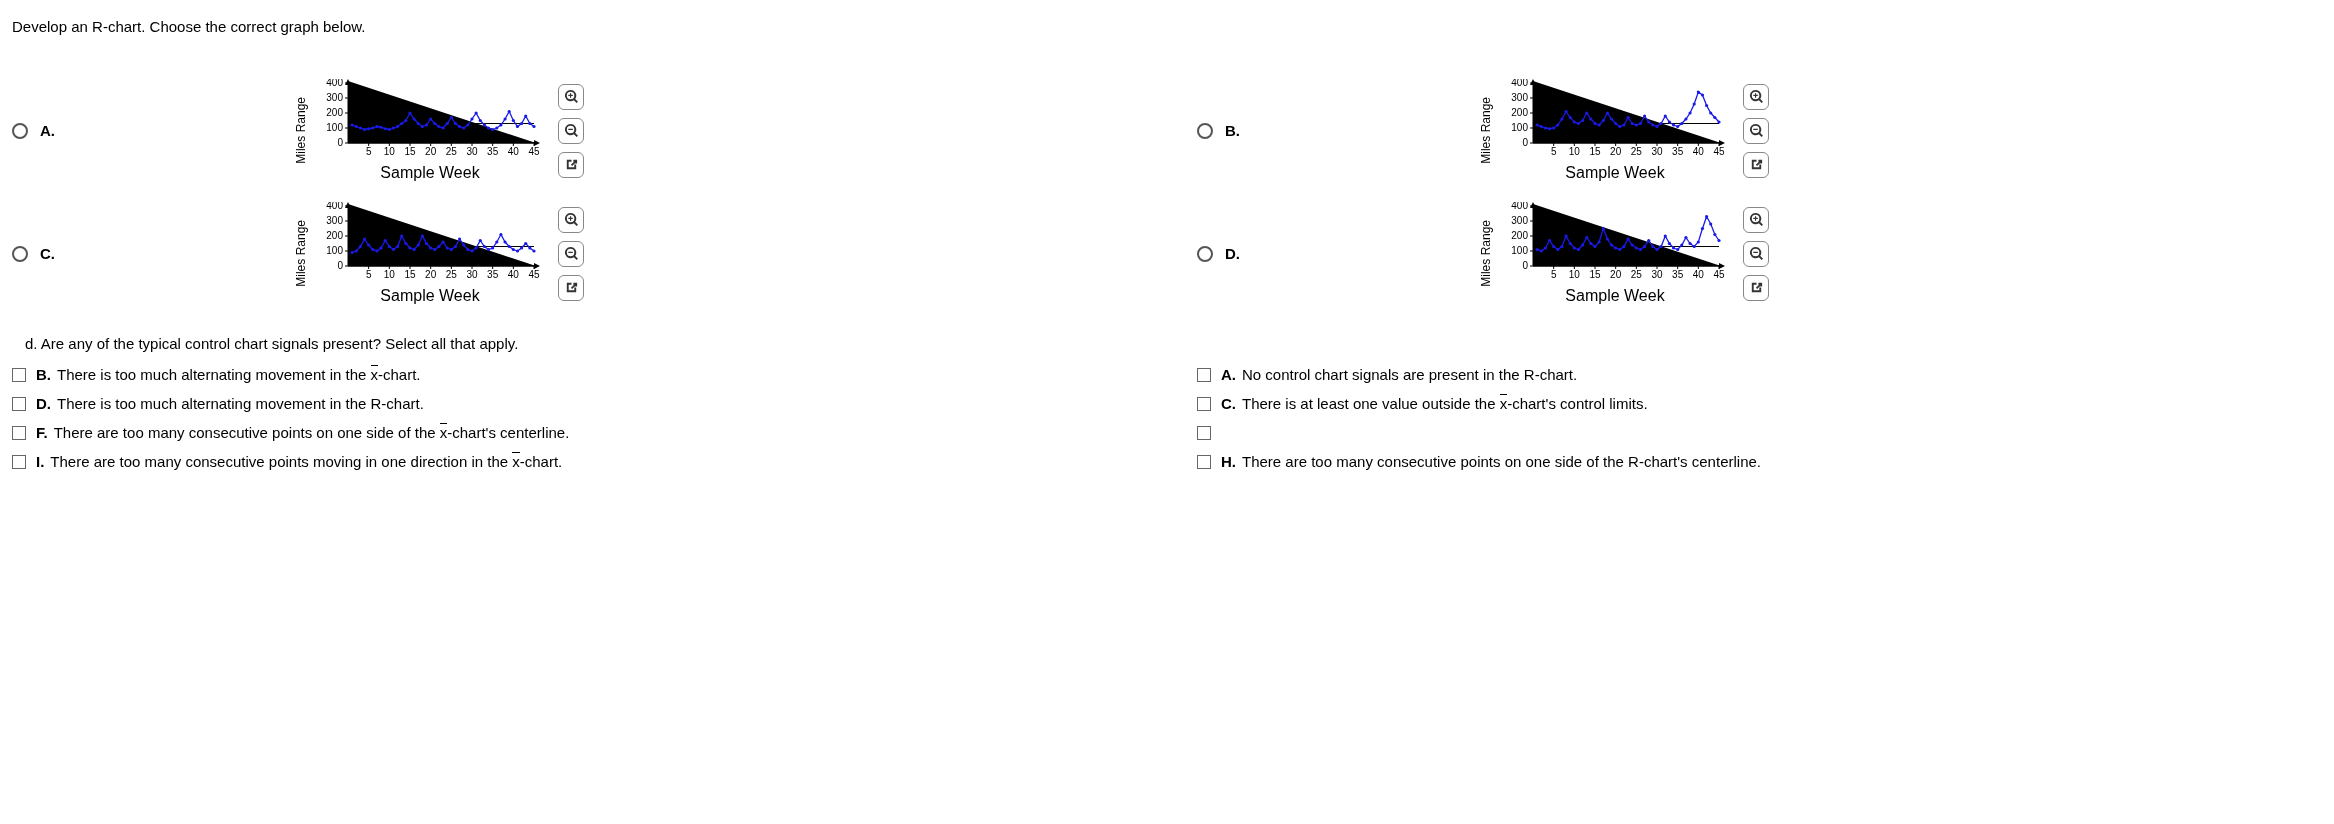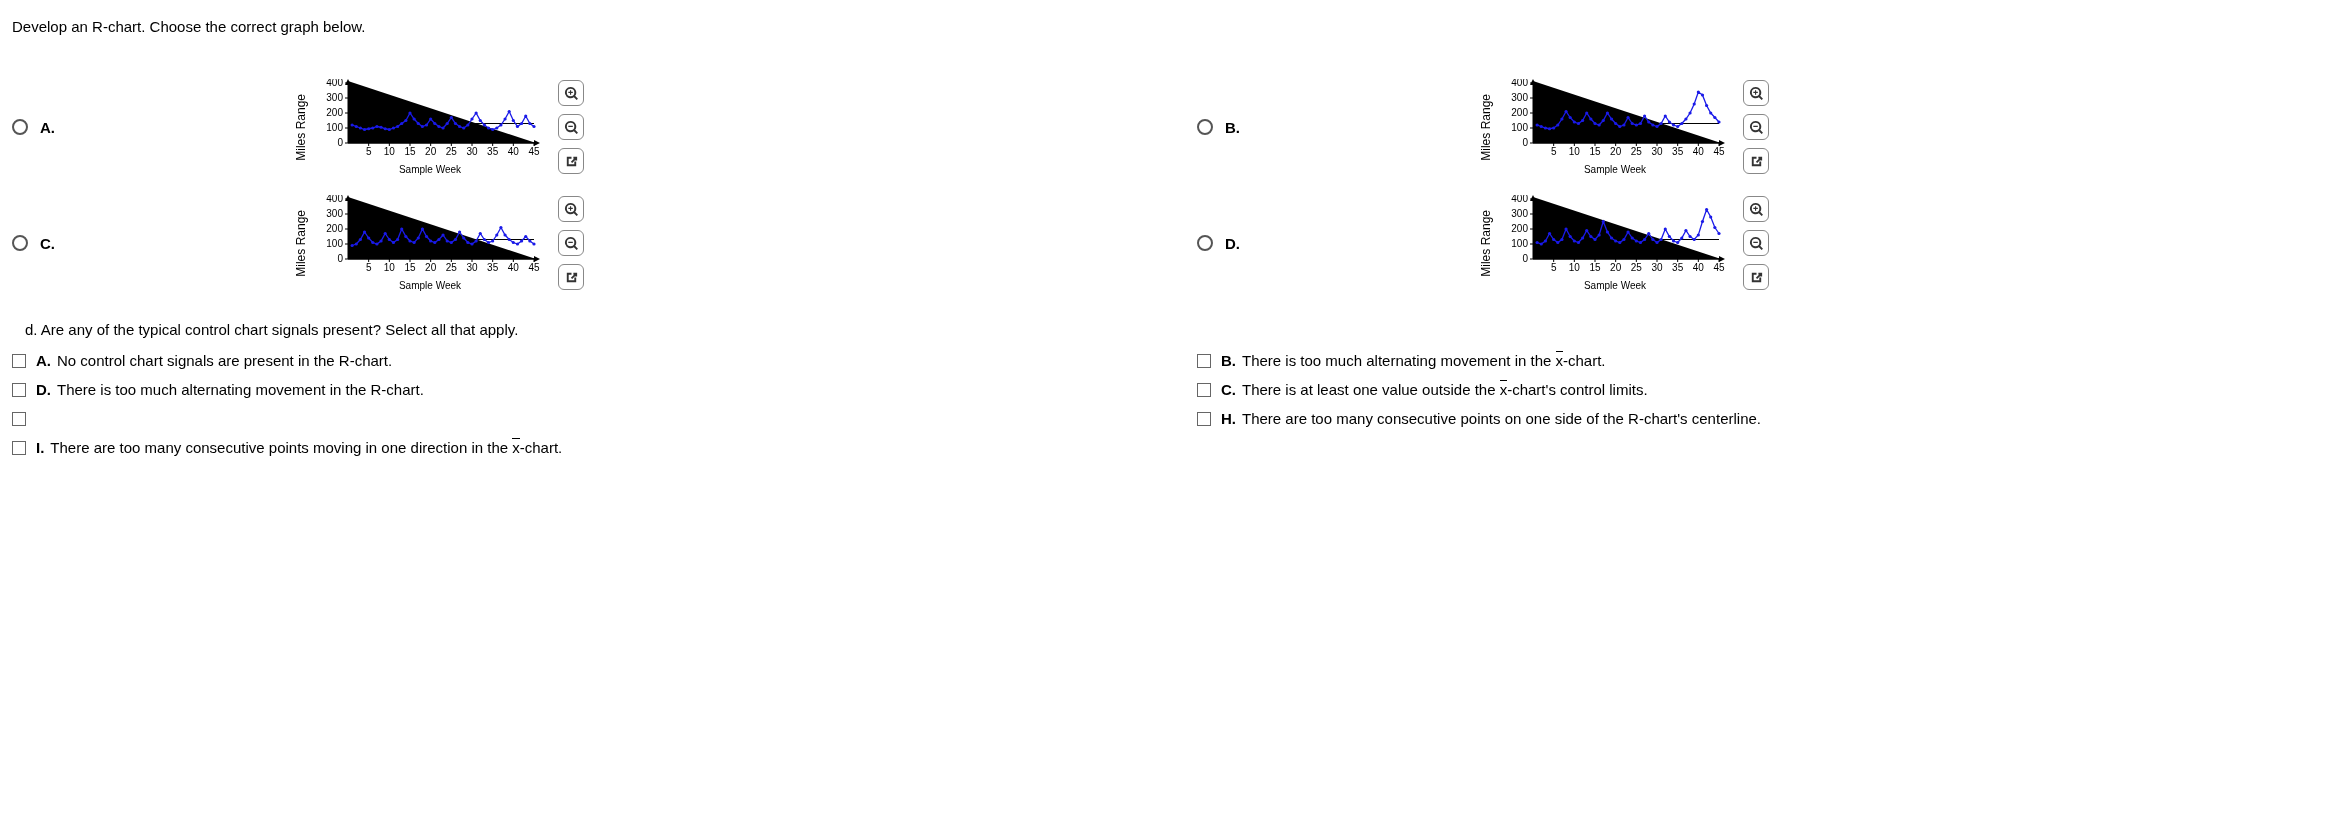--- a/index.html
+++ b/index.html
@@ -43,21 +43,21 @@
   }
   .chart-box { position: relative; }
   .ylabel {
     writing-mode: vertical-rl;
     transform: rotate(180deg);
     font-size: 12px;
     margin-right: 2px;
   }
   .xlabel {
     text-align: center;
-    font-size: 10px;
+    font-size: 16px;
     margin-top: 2px;
   }
   .tool-col {
     display: flex;
     flex-direction: column;
     gap: 8px;
     margin-left: 8px;
   }
   .tool-btn {
     width: 26px; height: 26px;
@@ -538,38 +538,42 @@
         </div>
       </div>
     </div>
   </div>
 
 <div class="sub-q">d. Are any of the typical control chart signals present? Select all that apply.</div>
 
 <div class="check-grid" id="check-grid">
     <div class="check-row">
       <div class="checkbox"></div>
+      <div><span class="check-letter">B.</span>There is too much alternating movement in the <span class="xbar">x</span>-chart.</div>
+    </div>
+    <div class="check-row">
+      <div class="checkbox"></div>
       <div><span class="check-letter">A.</span>No control chart signals are present in the R-chart.</div>
     </div>
     <div class="check-row">
       <div class="checkbox"></div>
-      <div><span class="check-letter">B.</span>There is too much alternating movement in the <span class="xbar">x</span>-chart.</div>
-    </div>
-    <div class="check-row">
-      <div class="checkbox"></div>
       <div><span class="check-letter">D.</span>There is too much alternating movement in the R-chart.</div>
     </div>
     <div class="check-row">
       <div class="checkbox"></div>
       <div><span class="check-letter">C.</span>There is at least one value outside the <span class="xbar">x</span>-chart's control limits.</div>
     </div>
     <div class="check-row">
       <div class="checkbox"></div>
+      <div><span class="check-letter">F.</span>There are too many consecutive points on one side of the <span class="xbar">x</span>-chart's centerline.</div>
+    </div>
+    <div class="check-row">
+      <div class="checkbox"></div>
+    </div>
+    <div class="check-row">
+      <div class="checkbox"></div>
+      <div><span class="check-letter">I.</span>There are too many consecutive points moving in one direction in the <span class="xbar">x</span>-chart.</div>
     </div>
     <div class="check-row">
       <div class="checkbox"></div>
       <div><span class="check-letter">H.</span>There are too many consecutive points on one side of the R-chart's centerline.</div>
-    </div>
-    <div class="check-row">
-      <div class="checkbox"></div>
-      <div><span class="check-letter">I.</span>There are too many consecutive points moving in one direction in the <span class="xbar">x</span>-chart.</div>
     </div>
   </div>
 
 </body></html>

